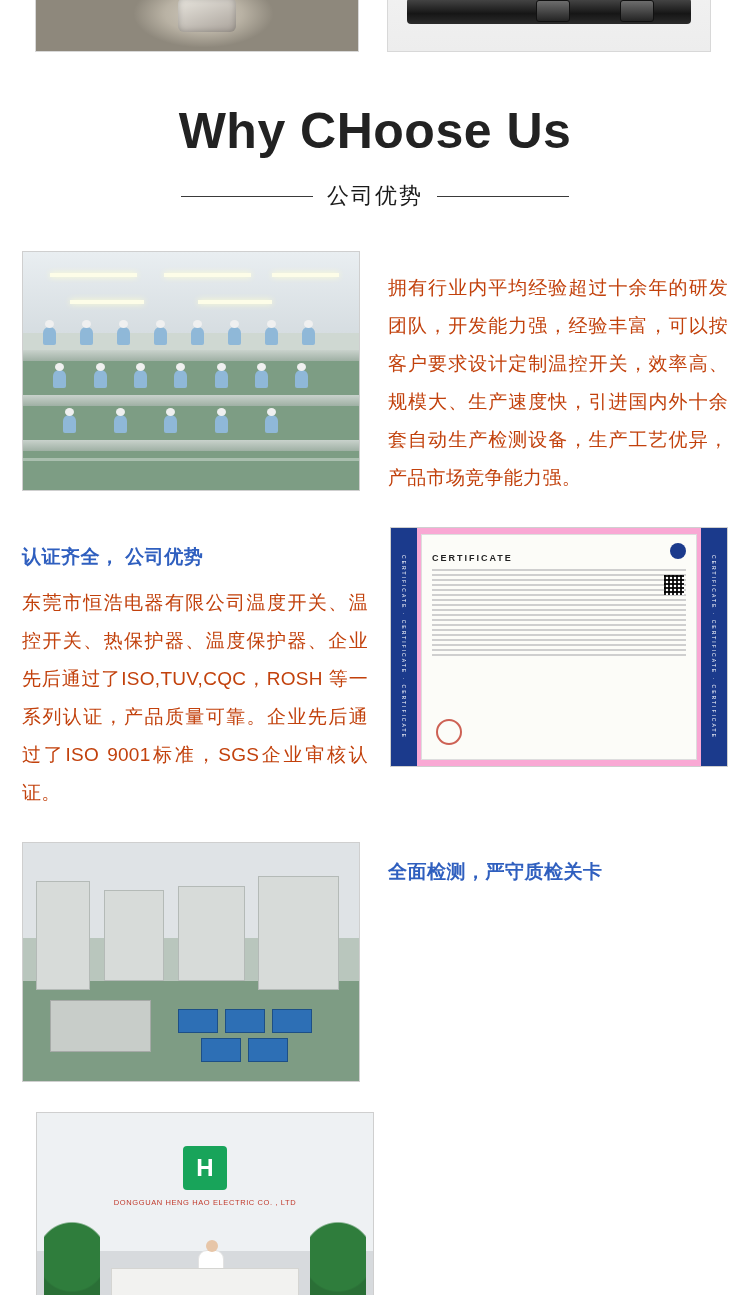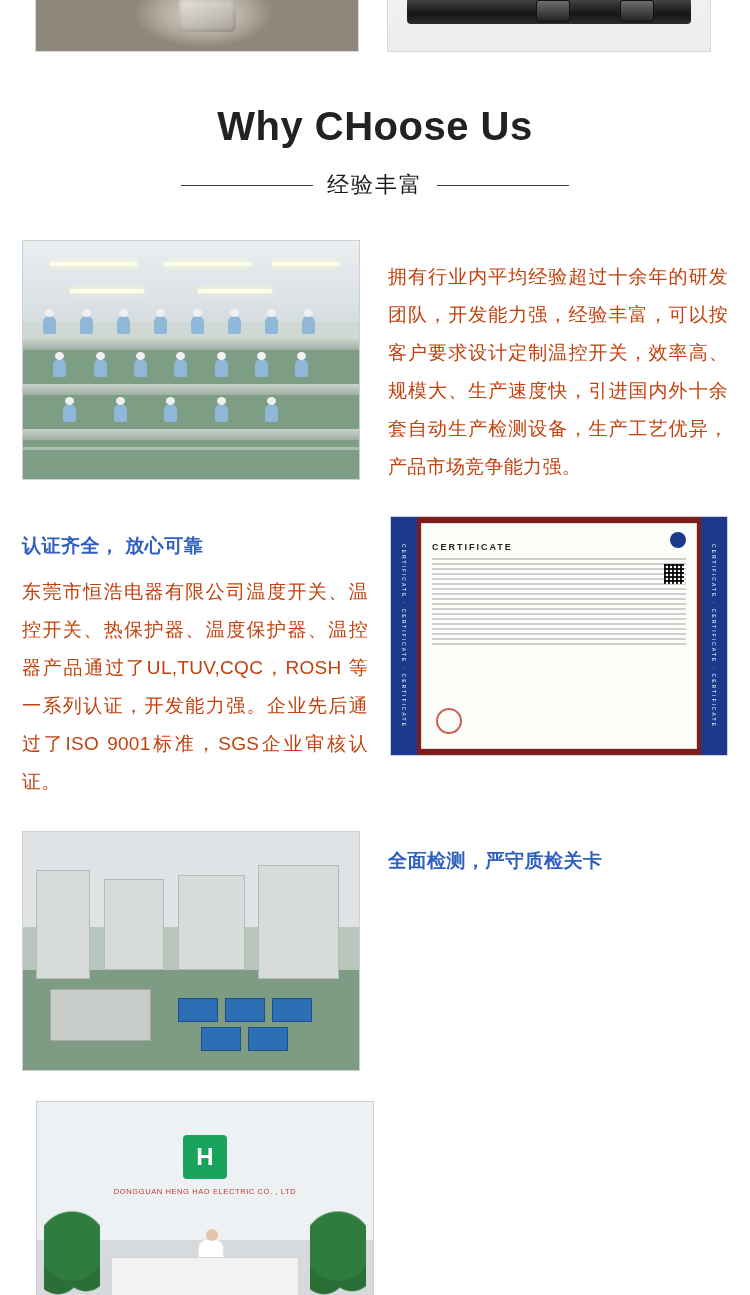--- a/index.html
+++ b/index.html
@@ -72,21 +72,21 @@
   }
   .thumb-b .c1 { left: 46%; }
   .thumb-b .c2 { left: 72%; }
 
   
   .heading-wrap {
     margin-top: 48px;
     text-align: center;
   }
   .heading-en {
-    font-size: 40px;
+    font-size: 50px;
     font-weight: bold;
     color: #222;
     letter-spacing: 0.5px;
     line-height: 1.1;
   }
   .heading-sub-row {
     margin-top: 22px;
     display: flex;
     align-items: center;
     justify-content: center;
@@ -179,21 +179,21 @@
     background: #f0f0f0;
   }
   .art-workshop .floor-line {
     position: absolute; left: 0; right: 0; bottom: 12%;
     height: 3px; background: rgba(255,255,255,.35);
   }
 
   
   .art-cert {
     position: absolute; inset: 0;
-    background: #7f1d1d;
+    background: #f9a8d4;
     display: flex;
   }
   .art-cert .side {
     width: 26px; background: #1b3a8c; color: #fff;
     font-size: 5px; writing-mode: vertical-rl;
     display: flex; align-items: center; justify-content: center;
     letter-spacing: 2px;
   }
   .art-cert .sheet {
     flex: 1; margin: 6px 4px; background: #fcfcf8;
@@ -304,21 +304,21 @@
         <div class="cap c1"></div>
         <div class="cap c2"></div>
       </div>
     </div>
   </div>
 
   <div class="heading-wrap">
     <div class="heading-en">Why CHoose Us</div>
     <div class="heading-sub-row">
       <div class="rule"></div>
-      <div class="heading-cn">经验丰富</div>
+      <div class="heading-cn">公司优势</div>
       <div class="rule"></div>
     </div>
   </div>
 
   <div class="features">
 
     <div class="feature text-right">
       <div class="photo">
         <div class="art-workshop">
           <div class="ceiling"></div>
@@ -362,22 +362,22 @@
           <div class="floor-line"></div>
         </div>
       </div>
       <div class="copy">
         <div class="f-body">拥有行业内平均经验超过十余年的研发团队，开发能力强，经验丰富，可以按客户要求设计定制温控开关，效率高、规模大、生产速度快，引进国内外十余套自动生产检测设备，生产工艺优异，产品市场竞争能力强。</div>
       </div>
     </div>
 
     <div class="feature text-left">
       <div class="copy">
-        <div class="f-title">认证齐全，  放心可靠</div>
-        <div class="f-body">东莞市恒浩电器有限公司温度开关、温控开关、热保护器、温度保护器、温控器产品通过了UL,TUV,CQC，ROSH  等一系列认证，开发能力强。企业先后通过了ISO     9001标准，SGS企业审核认证。</div>
+        <div class="f-title">认证齐全，  公司优势</div>
+        <div class="f-body">东莞市恒浩电器有限公司温度开关、温控开关、热保护器、温度保护器、企业先后通过了ISO,TUV,CQC，ROSH  等一系列认证，产品质量可靠。企业先后通过了ISO     9001标准，SGS企业审核认证。</div>
       </div>
       <div class="photo">
         <div class="art-cert">
           <div class="side">CERTIFICATE · CERTIFICATE · CERTIFICATE</div>
           <div class="sheet">
             <div class="badge"></div>
             <h4>CERTIFICATE</h4>
             <div class="lines">
               <span></span>
                 <span></span>

